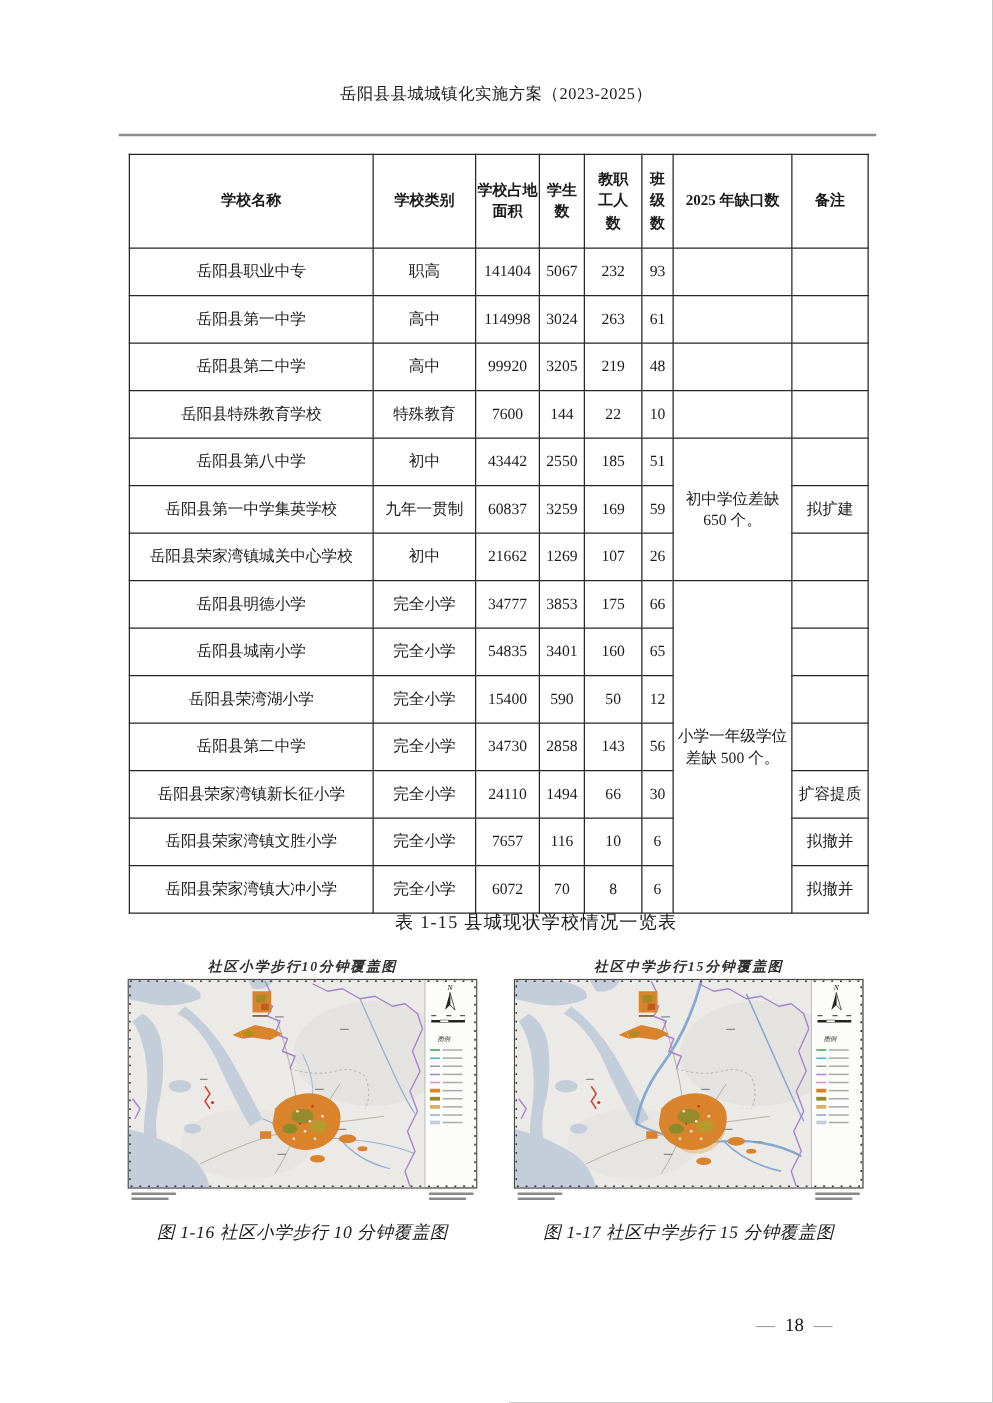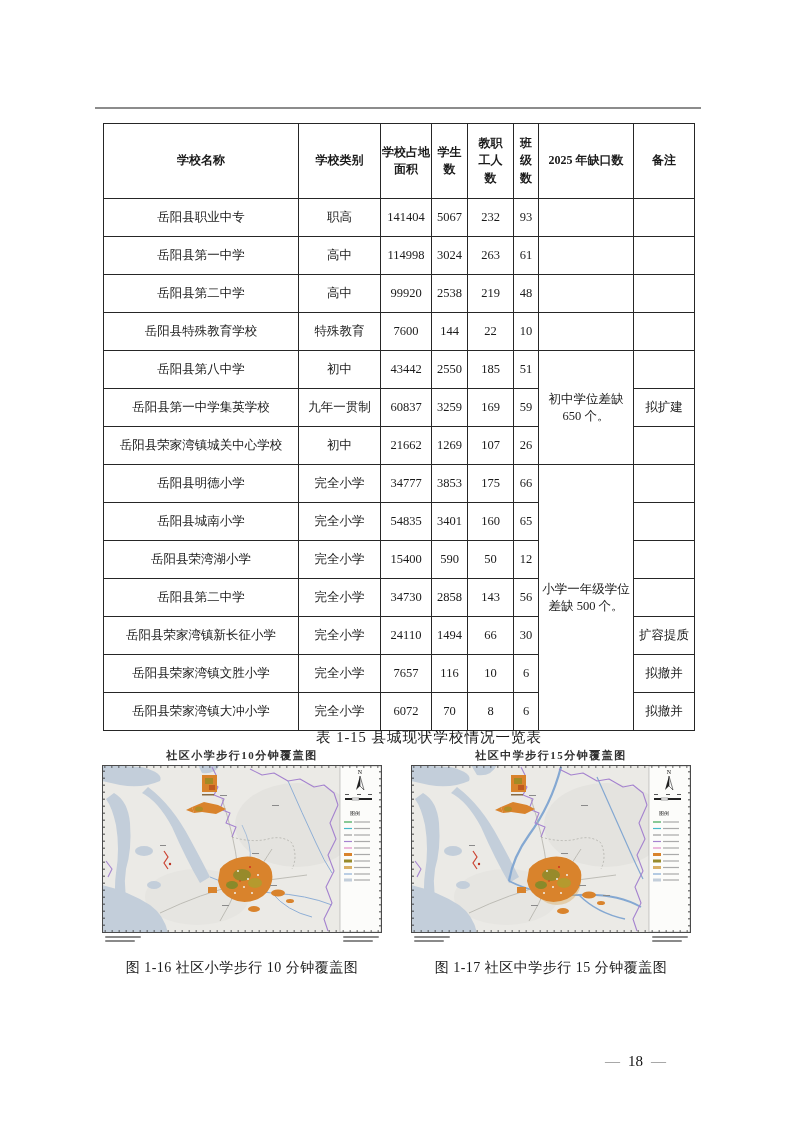--- a/index.html
+++ b/index.html
@@ -18,21 +18,21 @@
   table.schools th,table.schools td{
     border:1px solid #262626;text-align:center;vertical-align:middle;
     font-size:12.5px;padding:1px 2px;overflow:hidden;}
   table.schools th{font-weight:bold;font-size:12px;height:74px;white-space:pre-line;line-height:1.45;padding:0;}
   table.schools td{height:35px;line-height:1.35;}
   td.gap-cell{padding:0 7px;font-size:12.5px;line-height:1.6;margin-left:19px;}
   
   .table-caption{position:absolute;top:728px;left:0;width:100%;text-align:center;
     font-size:14.5px;letter-spacing:1px;padding-left:32px;}
   
-  .figure{position:absolute;top:748px;width:280px;}
+  .figure{position:absolute;top:766px;width:280px;font-style:italic;}
   .figure-left{left:102px;}
   .figure-right{left:411px;}
   .map-title{text-align:center;font-size:11px;font-weight:bold;letter-spacing:1.5px;color:#2f2f2f;}
   .map-frame{margin-top:2px;width:280px;height:168px;position:relative;background:#ebeae6;}
   .map-frame svg{display:block;width:280px;height:168px;}
   .map-credits{display:flex;justify-content:space-between;margin-top:3px;padding:0 3px;height:9px;}
   .credit{display:flex;flex-direction:column;gap:1.5px;}
   .credit .l1,.credit .l2{height:2px;background:#8a8a8a;border-radius:1px;}
   .credit .l1{width:36px;}
   .credit .l2{width:30px;}
@@ -41,20 +41,21 @@
   .page-number{position:absolute;top:1014px;left:573px;width:125px;text-align:center;
     font-size:15px;color:#111;margin-top:39px;}
   .page-number .dash{color:#8c8c8c;padding:0 8px;}
   .legend-text{font-family:"Liberation Serif","DejaVu Serif",serif;}
 </style>
 </head>
 <body>
 
 <div class="page">
 
+  <div class="header-title">岳阳县县城城镇化实施方案（2023-2025）</div>
   <div class="header-rule"></div>
 
   <table class="schools">
     <colgroup>
       <col style="width:195px">
         <col style="width:82px">
         <col style="width:51px">
         <col style="width:36px">
       <col style="width:46px">
         <col style="width:25px">
@@ -97,21 +98,21 @@
         <td>3024</td>
         <td>263</td>
         <td>61</td>
         <td></td>
         <td></td>
       </tr>
       <tr>
         <td>岳阳县第二中学</td>
         <td>高中</td>
         <td>99920</td>
-        <td>2538</td>
+        <td>3205</td>
         <td>219</td>
         <td>48</td>
         <td></td>
         <td></td>
       </tr>
       <tr>
         <td>岳阳县特殊教育学校</td>
         <td>特殊教育</td>
         <td>7600</td>
         <td>144</td>

